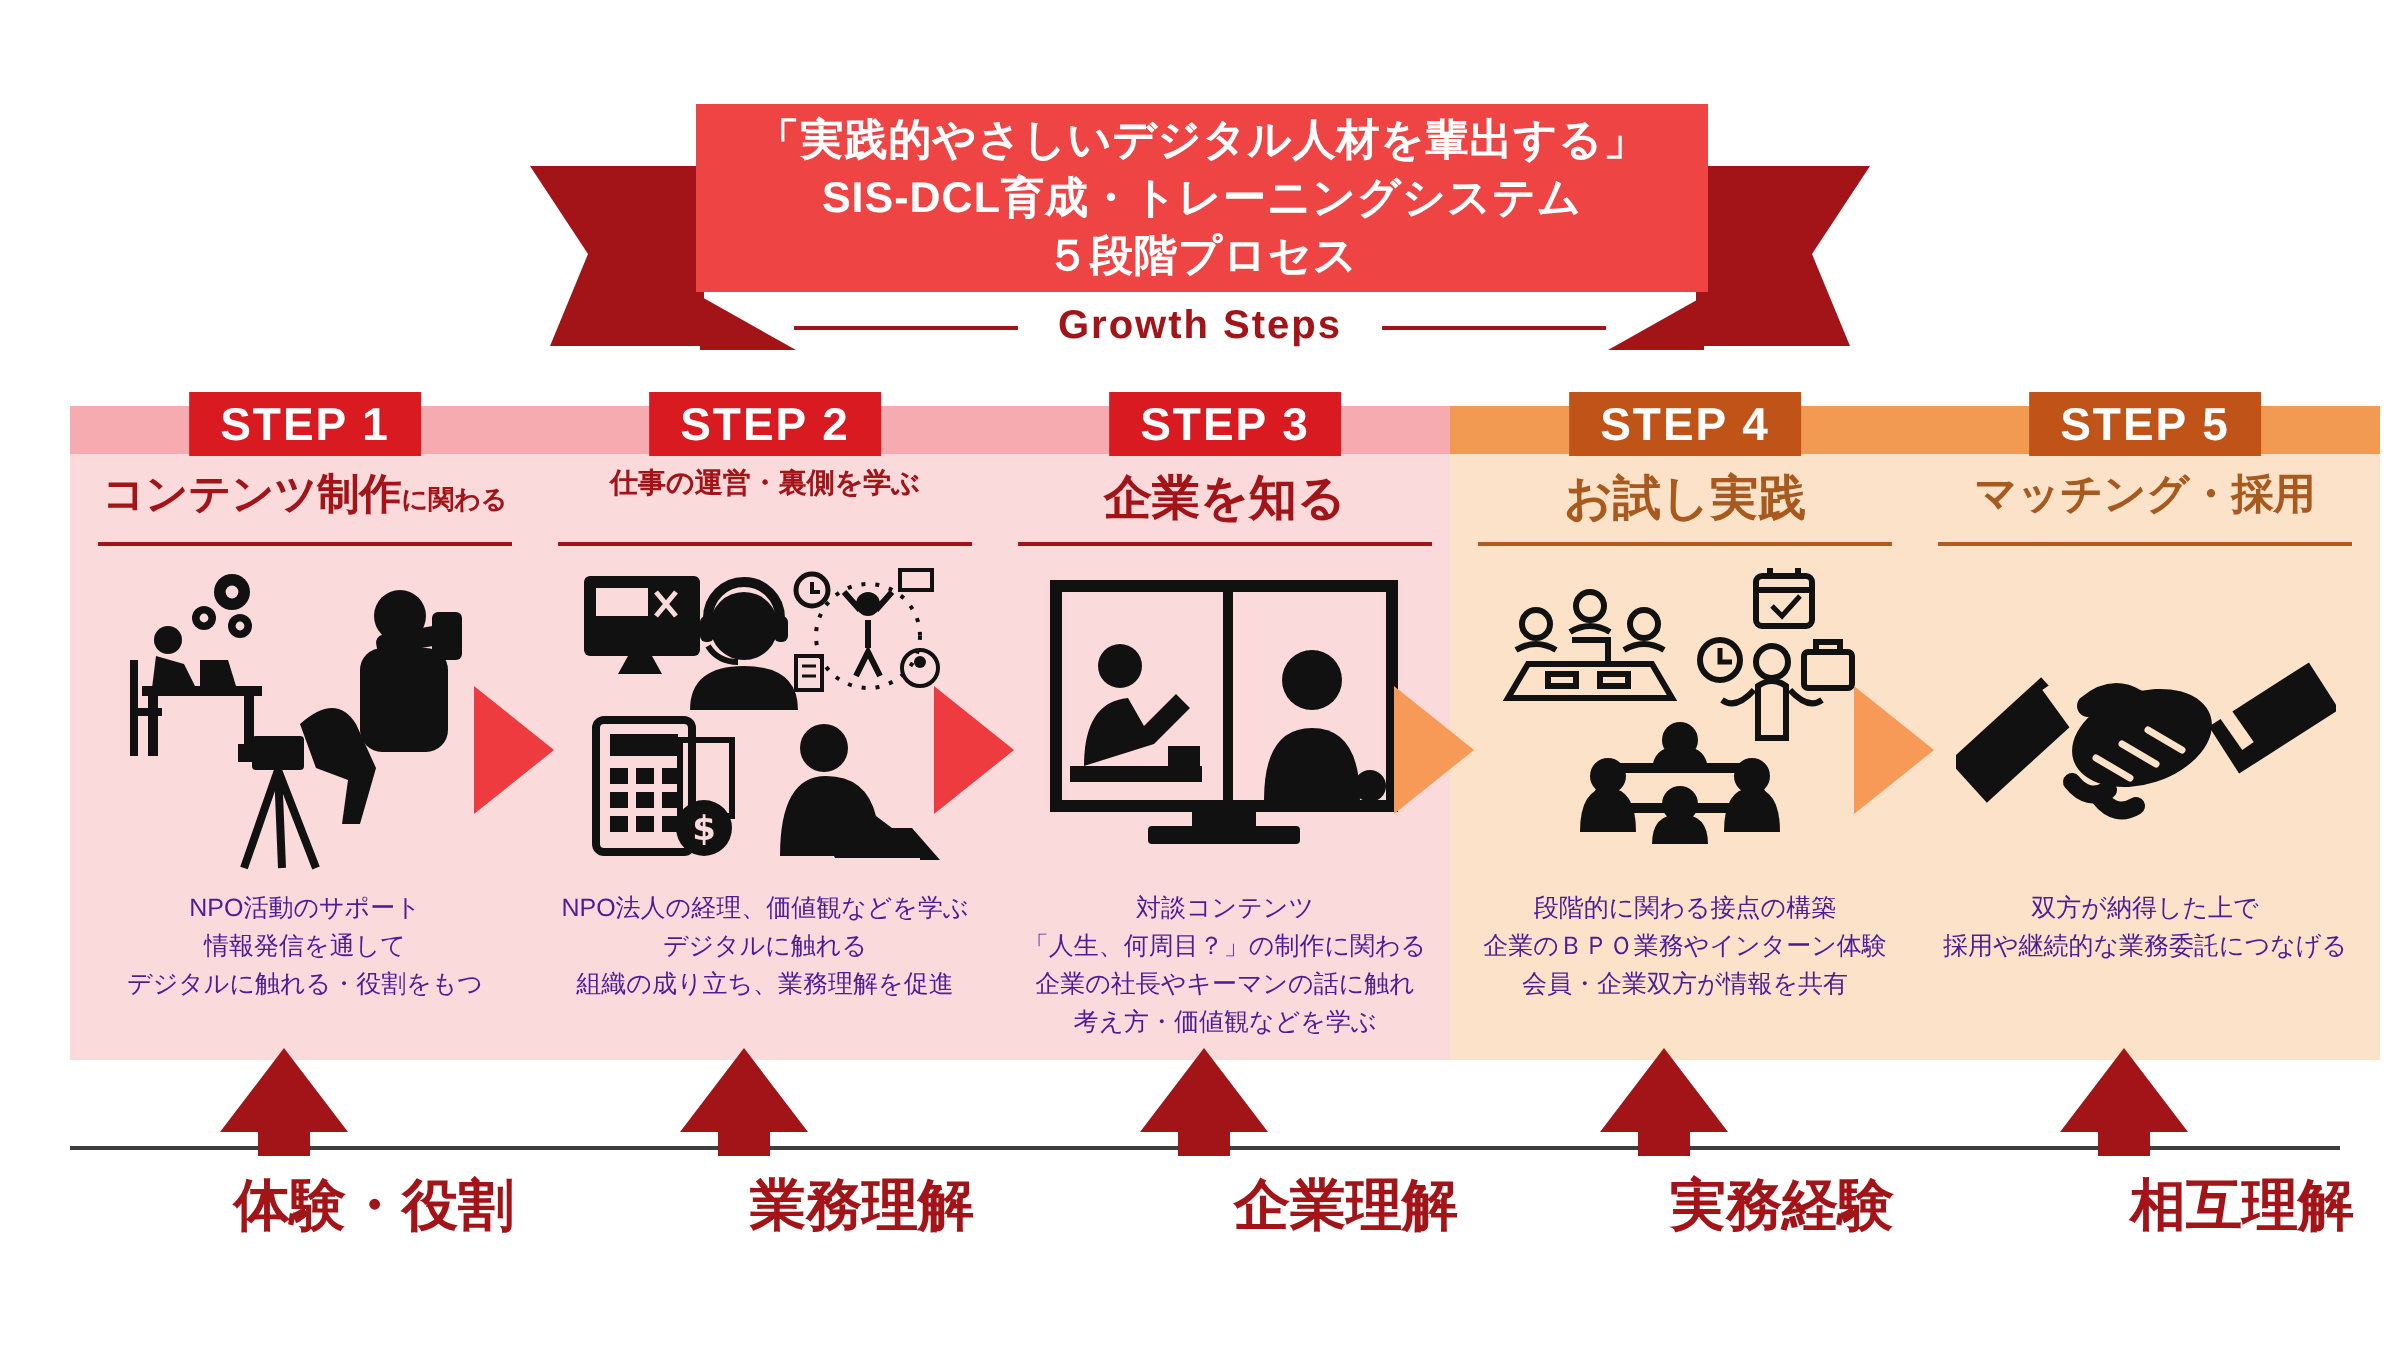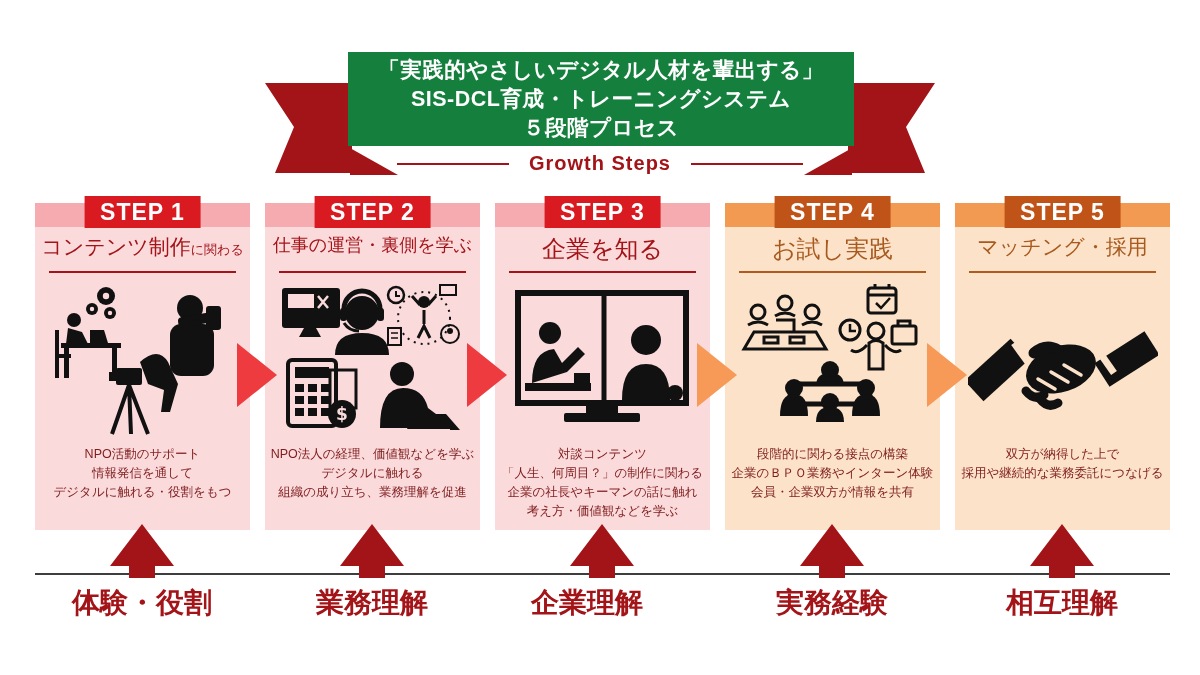--- a/index.html
+++ b/index.html
@@ -1,69 +1,69 @@
 <!DOCTYPE html>
 <html><head>
 <meta charset="utf-8">
 <style>
   html,body{margin:0;padding:0;}
   body{width:1200px;height:675px;background:#ffffff;font-family:"Liberation Sans","DejaVu Sans",sans-serif;}
   .stage{position:relative;width:1200px;height:675px;overflow:hidden;background:#fff;}
 
   
   .ribbon-tails{position:absolute;left:0;top:0;width:1200px;height:200px;}
-  .banner-rect{position:absolute;left:348px;top:52px;width:506px;height:94px;background:#15803d;
+  .banner-rect{position:absolute;left:348px;top:52px;width:506px;height:94px;background:#ef4444;
     display:flex;flex-direction:column;justify-content:center;align-items:center;z-index:2;}
   .banner-rect .line{color:#fff;font-weight:bold;font-size:21.5px;line-height:29px;letter-spacing:.5px;white-space:nowrap;}
   .growth{position:absolute;left:0;top:152px;width:1200px;display:flex;justify-content:center;align-items:center;gap:20px;z-index:2;}
   .growth .rule{width:112px;border-top:2px solid #a31418;}
   .growth .gtext{color:#a31418;font-size:20px;font-weight:600;letter-spacing:1px;}
 
   
-  .card{position:absolute;top:203px;width:215px;height:327px;}
+  .card{position:absolute;top:203px;width:215px;height:327px;padding-left:20px;}
   .card .strip{position:absolute;left:0;top:0;width:100%;height:24px;}
   .card .body{position:absolute;left:0;top:24px;width:100%;height:303px;}
   .card .badge{position:absolute;top:-7px;left:50%;transform:translateX(-50%);height:32px;line-height:32px;
     padding:0 16px;color:#fff;font-weight:bold;font-size:23px;letter-spacing:1px;white-space:nowrap;z-index:3;}
-  .card .title{position:absolute;left:0;top:30px;width:100%;text-align:center;font-weight:normal;white-space:nowrap;}
+  .card .title{position:absolute;left:0;top:30px;width:100%;text-align:center;font-weight:bold;white-space:nowrap;}
   .card .title .suffix{font-size:13px;}
   .card .underline{position:absolute;left:14px;right:14px;top:68px;border-top:2px solid;}
   .card .icon-area{position:absolute;left:0;top:78px;width:100%;height:162px;display:flex;justify-content:center;align-items:center;}
-  .card .desc{position:absolute;left:0;top:242px;width:100%;text-align:center;font-size:12.5px;line-height:19px;color:#7f1d1d;}
+  .card .desc{position:absolute;left:0;top:242px;width:100%;text-align:center;font-size:12.5px;line-height:19px;color:#4c1d95;}
 
   .theme-red .strip{background:#f5abaf;}
   .theme-red .body{background:#fbdadc;}
   .theme-red .badge{background:#da1a21;}
   .theme-red .title{color:#a31418;}
   .theme-red .underline{border-color:#a31418;}
   .theme-orange .strip{background:#f29a52;}
   .theme-orange .body{background:#fce2c9;}
   .theme-orange .badge{background:#c05418;}
   .theme-orange .title{color:#a85a1e;}
   .theme-orange .underline{border-color:#b05a1e;}
 
   .card-1{left:35px;}  .card-2{left:265px;}  .card-3{left:495px;}  .card-4{left:725px;}  .card-5{left:955px;}
   .card-1 .title{font-size:21px;}
-  .card-2 .title{font-size:18px;}
+  .card-2 .title{font-size:14px;}
   .card-3 .title{font-size:24px;}
   .card-4 .title{font-size:24px;}
   .card-5 .title{font-size:21px;}
 
   
   .gap-arrow{position:absolute;top:343px;width:0;height:0;border-top:32px solid transparent;border-bottom:32px solid transparent;z-index:4;}
   .gap-arrow.red{border-left:40px solid #ee3b40;}
   .gap-arrow.orange{border-left:40px solid #f79a58;}
   .ga-1{left:237px;} .ga-2{left:467px;} .ga-3{left:697px;} .ga-4{left:927px;}
 
   
   .baseline{position:absolute;left:35px;top:573px;width:1135px;height:2px;background:#3d3d3d;}
   .up-arrow{position:absolute;top:524px;width:64px;height:54px;}
-  .bottom-label{position:absolute;top:584px;width:230px;text-align:center;color:#a31418;font-weight:bold;font-size:28px;white-space:nowrap;}
+  .bottom-label{position:absolute;top:584px;width:230px;text-align:right;color:#a31418;font-weight:bold;font-size:28px;white-space:nowrap;}
   .pos-1{left:110px;} .pos-2{left:340px;} .pos-3{left:570px;} .pos-4{left:800px;} .pos-5{left:1030px;}
-  .lpos-1{left:27px;} .lpos-2{left:257px;} .lpos-3{left:472px;} .lpos-4{left:717px;} .lpos-5{left:947px;}
+  .lpos-1{left:27px;} .lpos-2{left:257px;} .lpos-3{left:499px;} .lpos-4{left:717px;} .lpos-5{left:947px;}
 
   svg{display:block;}
 </style>
 </head>
 <body>
 
 <div class="stage">
 
   <svg class="ribbon-tails" width="1200" height="200" viewBox="0 0 1200 200">
     <polygon points="265,83 352,83 352,173 275,173 294,127" fill="#a31418"></polygon>

